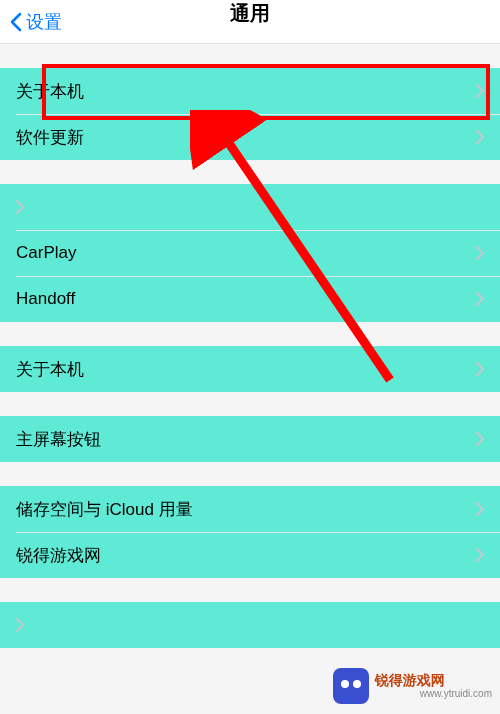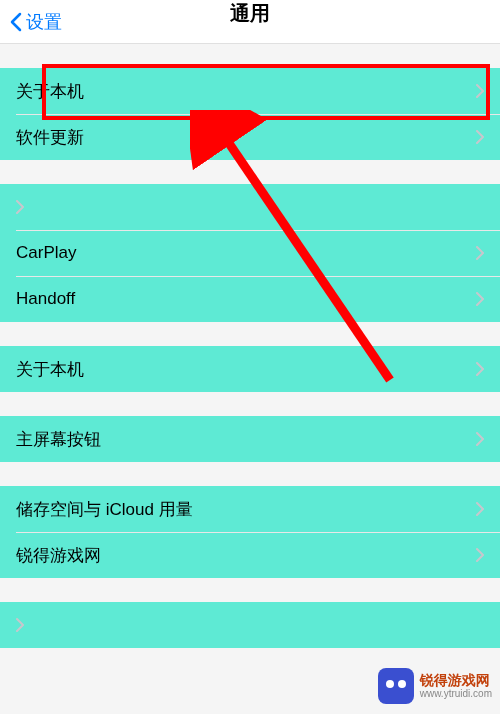--- a/index.html
+++ b/index.html
@@ -130,20 +130,21 @@
       line-height: 1.1;
     }
     .watermark-title {
       font-size: 14px;
       font-weight: bold;
       color: #c2410c;
     }
     .watermark-url {
       font-size: 10px;
       color: #888;
+      margin-left: 45px;
     }
   </style>
 </head>
 <body>
 
 <div class="screen-container">
 
   <div class="nav-bar">
     <div class="back-button">
       <span class="back-arrow">

